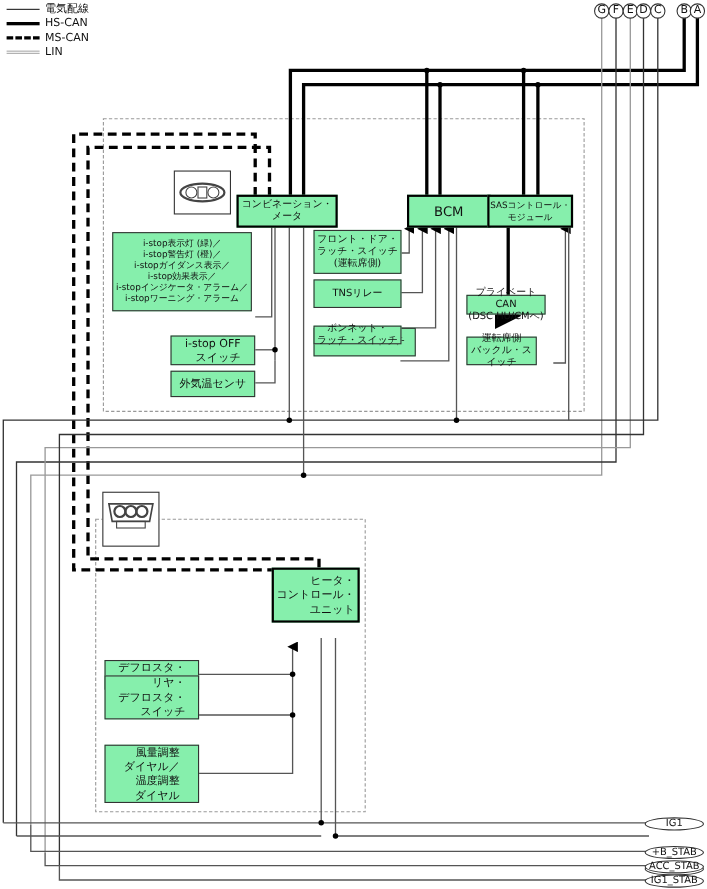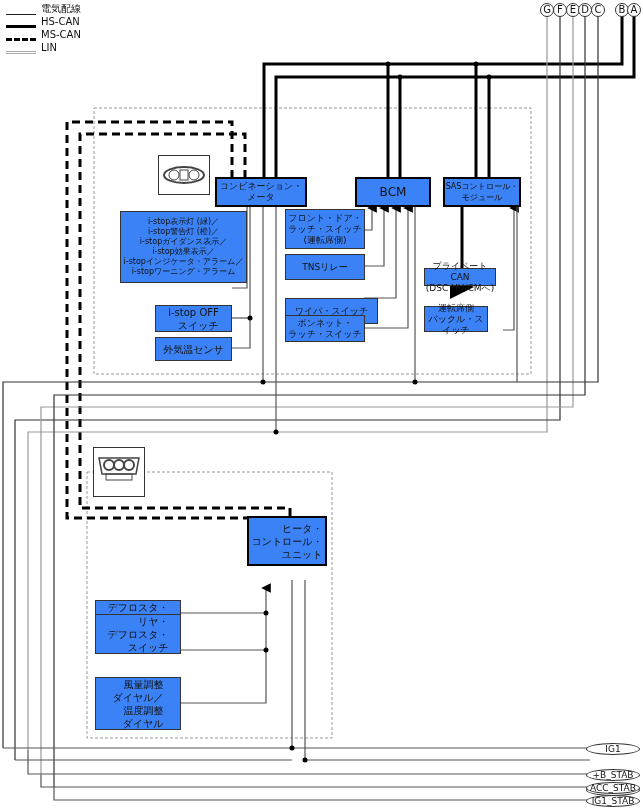--- a/index.html
+++ b/index.html
@@ -1,26 +1,26 @@
 <!DOCTYPE html>
 <html><head>
   <meta charset="utf-8">
   <style>
     html, body { margin: 0; padding: 0; background: #ffffff; }
     body { width: 643px; height: 808px; position: relative; overflow: hidden;
            font-family: "DejaVu Sans", "Liberation Sans", sans-serif; color: #111; }
     svg#diagram { position: absolute; left: 0; top: 0; }
     .legend { position: absolute; left: 6px; top: 2px; font-size: 10px; line-height: 13px; }
-    .legend-row { display: flex; align-items: flex-end; height: 13px; }
+    .legend-row { display: flex; align-items: center; height: 13px; }
     .legend-row .swatch { width: 30px; height: 0; margin-right: 5px; }
     .sw-elec { border-top: 1px solid #222; }
     .sw-hs { border-top: 3px solid #000; }
     .sw-ms { border-top: 3px dashed #000; }
     .sw-lin { border-top: 3px double #aaa; height: 0; }
-    .box { position: absolute; border: 1px solid #333; background: #3b82f6; box-sizing: border-box;
+    .box { position: absolute; border: 1px solid #333; background: #86efac; box-sizing: border-box;
            display: flex; align-items: center; justify-content: center; text-align: center;
            font-size: 9px; line-height: 11px; white-space: pre-line; }
     .box.thick { border: 2px solid #000; }
     .box.big { font-size: 10px; line-height: 13px; text-align: right; }
     .box.bcm { font-size: 12px; }
     .box.istop { font-size: 8px; line-height: 10px; }
     .conn { position: absolute; font-size: 10px; line-height: 12px; text-align: center;
             border: 1px solid #333; border-radius: 50%; width: 12px; height: 12px; background: #fff; }
     .power { position: absolute; font-size: 9px; line-height: 10px; text-align: center;
              border: 1px solid #333; border-radius: 50%; width: 52px; height: 10px; background: #fff; }
@@ -138,43 +138,43 @@
   <svg width="50" height="38" viewBox="0 0 50 38">
       <ellipse cx="25" cy="19" rx="20" ry="8" fill="none" stroke="#444" stroke-width="2"></ellipse>
       <circle cx="15" cy="19" r="5" fill="none" stroke="#444"></circle>
       <circle cx="35" cy="19" r="5" fill="none" stroke="#444"></circle>
       <rect x="21" y="14" width="8" height="10" fill="none" stroke="#444"></rect>
     </svg>
 </div>
 
 <div class="box thick" style="left:215px;top:177px;width:92px;height:30px">コンビネーション・
 メータ</div>
-<div class="box thick bcm" style="left:355px;top:177px;width:76px;height:30px">BCM</div>
+<div class="box thick bcm" style="left:370px;top:177px;width:76px;height:30px">BCM</div>
 <div class="box thick" style="left:443px;top:177px;width:78px;height:30px;font-size:8px">SASコントロール・
 モジュール</div>
 <div class="box thick big" style="left:247px;top:516px;width:80px;height:50px">ヒータ・
 コントロール・
 ユニット</div>
 
-<div class="box istop" style="left:120px;top:211px;width:127px;height:72px">i-stop表示灯 (緑)／
+<div class="box istop" style="left:102px;top:211px;width:127px;height:72px">i-stop表示灯 (緑)／
 i-stop警告灯 (橙)／
 i-stopガイダンス表示／
 i-stop効果表示／
 i-stopインジケータ・アラーム／
 i-stopワーニング・アラーム</div>
 <div class="box big" style="left:155px;top:305px;width:77px;height:27px">i-stop OFF
 スイッチ</div>
 <div class="box big" style="left:155px;top:337px;width:77px;height:24px">外気温センサ</div>
 
 <div class="box" style="left:285px;top:209px;width:80px;height:40px">フロント・ドア・
 ラッチ・スイッチ
 (運転席側)</div>
 <div class="box" style="left:285px;top:254px;width:80px;height:26px">TNSリレー</div>
 <div class="box" style="left:285px;top:298px;width:93px;height:26px">ワイパ・スイッチ</div>
-<div class="box" style="left:285px;top:315px;width:80px;height:27px">ボンネット・
+<div class="box" style="left:285px;top:296px;width:80px;height:17px">ボンネット・
 ラッチ・スイッチ</div>
 
 <div class="box" style="left:424px;top:268px;width:72px;height:18px">プライベートCAN
 (DSC HU/CMへ)</div>
 <div class="box" style="left:424px;top:306px;width:64px;height:26px">運転席側
 バックル・スイッチ</div>
 
 <div class="icon-box" style="left:93px;top:447px;width:52px;height:50px">
   <svg width="50" height="48" viewBox="0 0 50 48">
       <path d="M5,10 L45,10 L42,26 L8,26 Z" fill="none" stroke="#444" stroke-width="1.5"></path>

